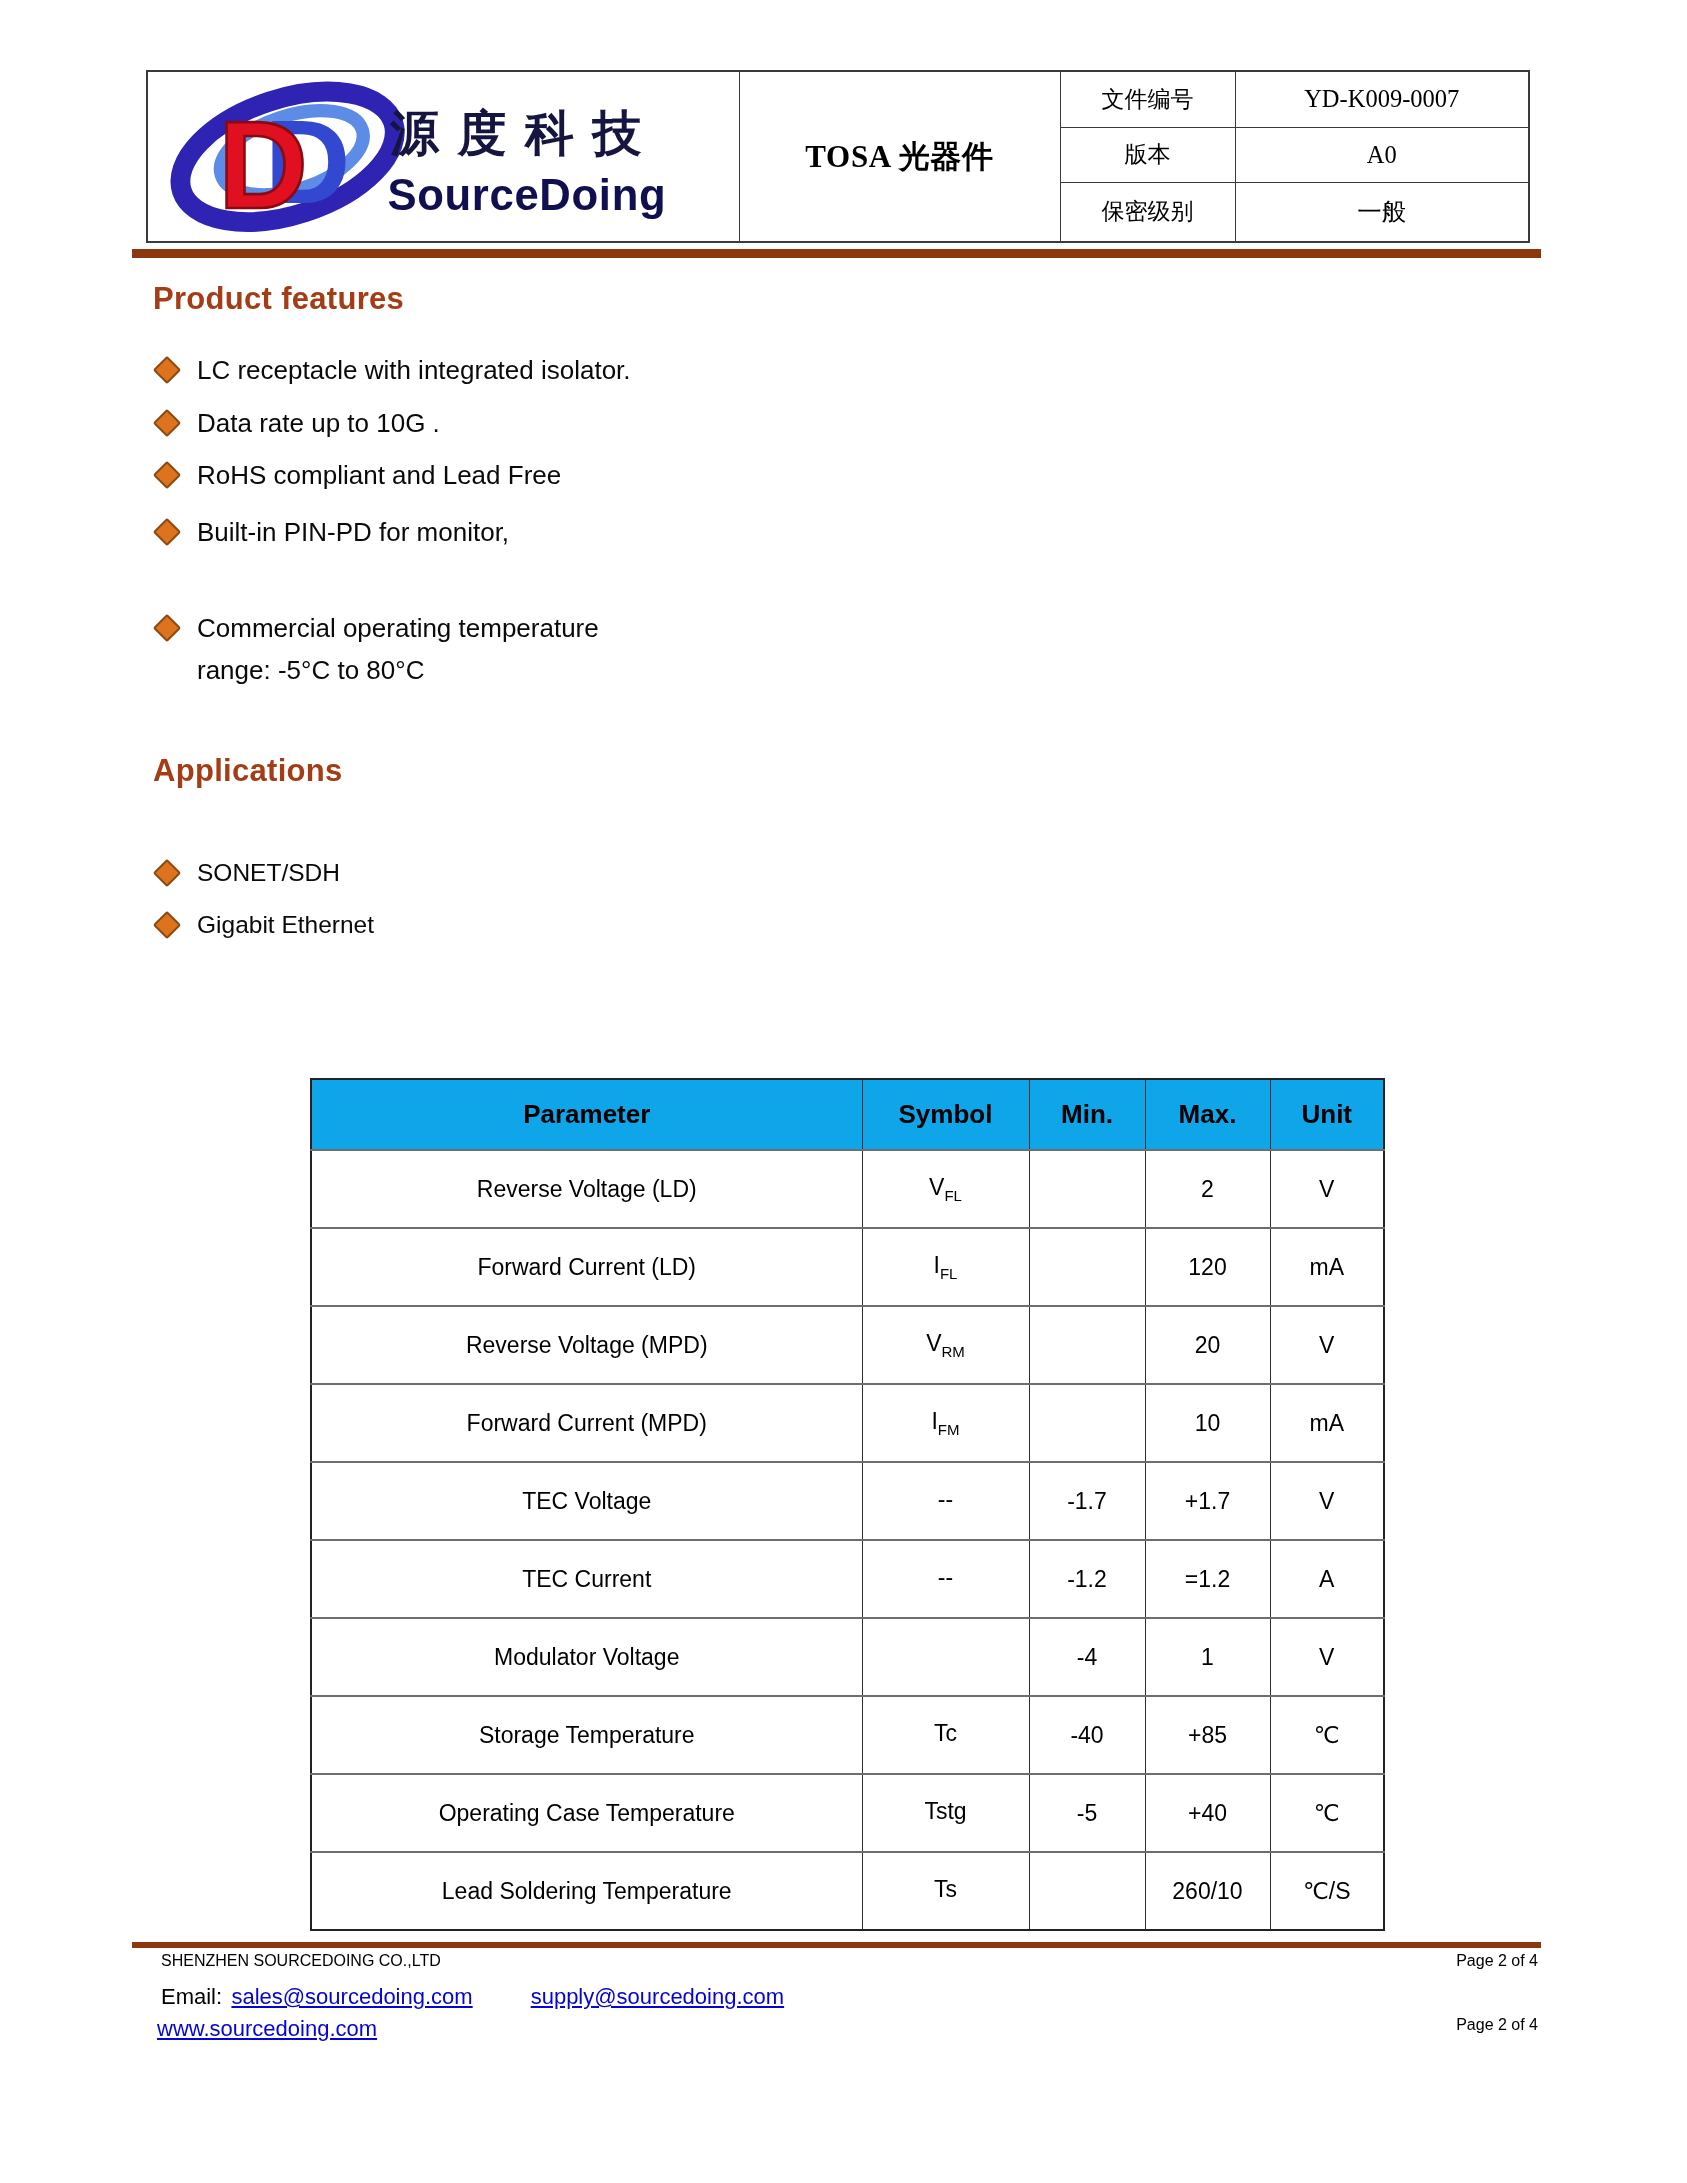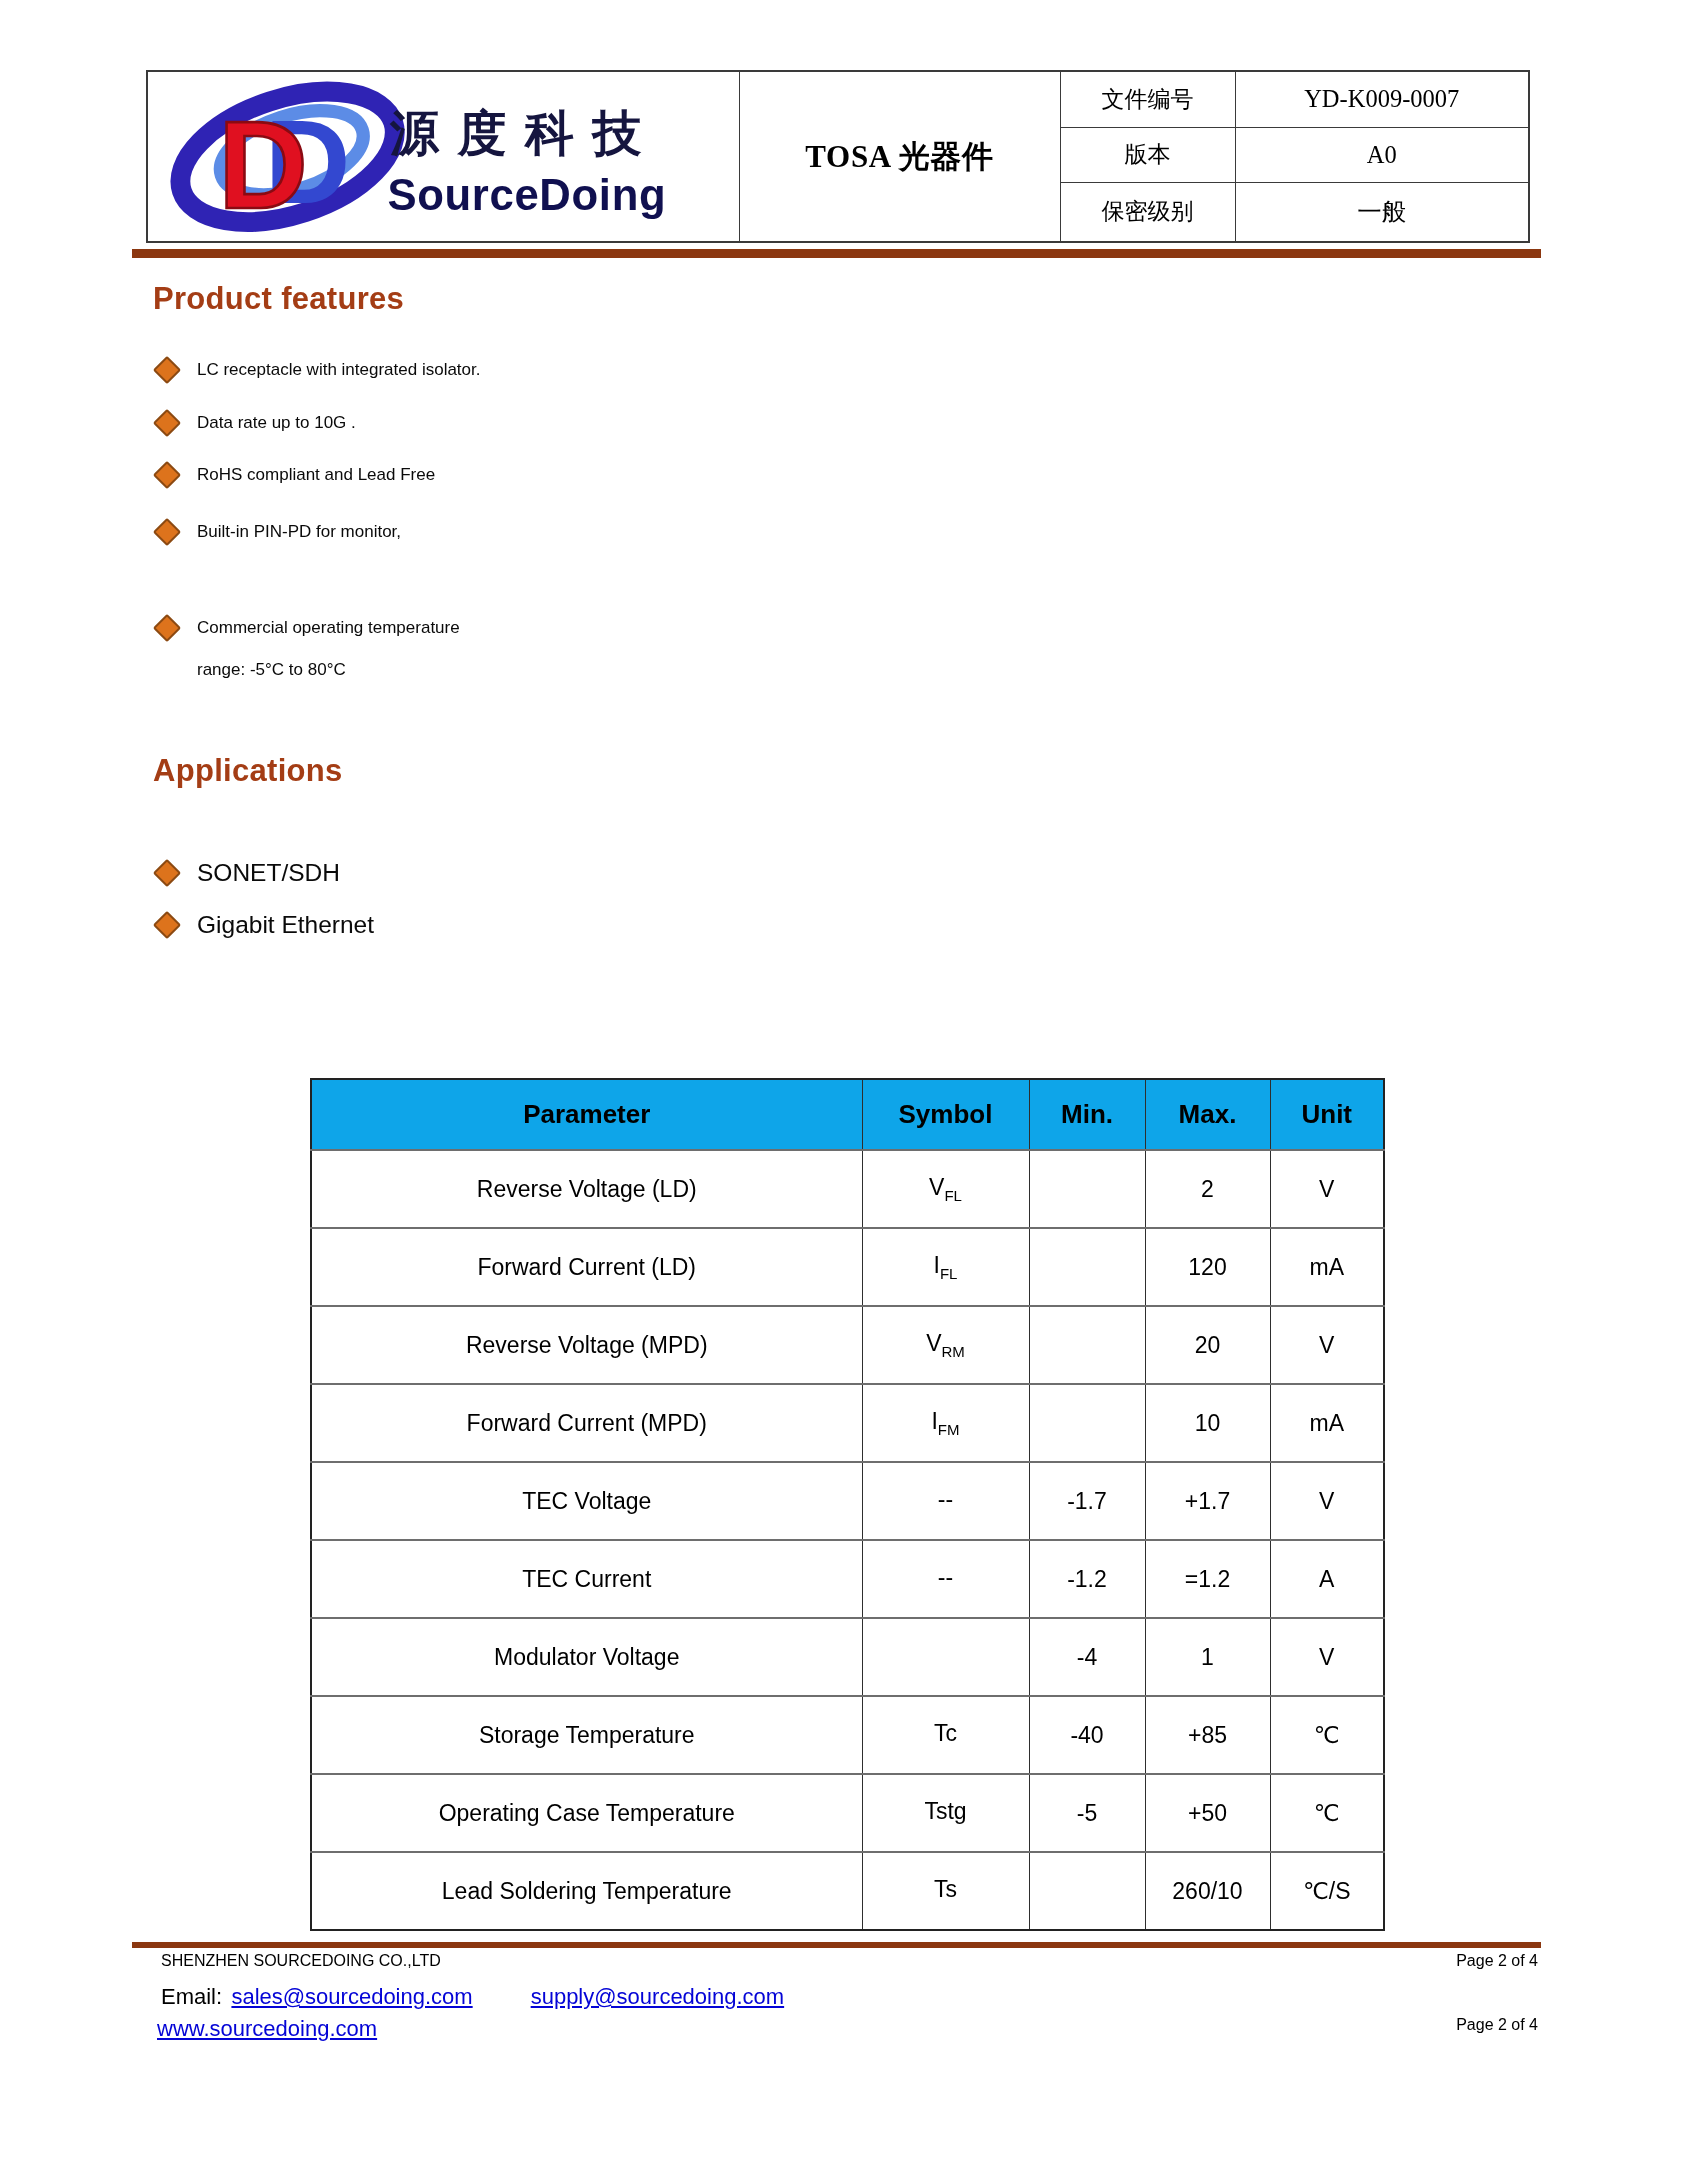--- a/index.html
+++ b/index.html
@@ -35,21 +35,21 @@
   #h-features { top:281px; }
   #h-apps     { top:753px; }
   #h-ratings  { top:1014px; }
 
   
   .item { position:absolute; left:153px; display:flex; align-items:flex-start; }
   .diamond {
     width:16px; height:16px; background:#DD731C; border:2.6px solid #8C4A12;
     transform:rotate(45deg); margin:11.2px 20px 0 4px; flex:none; border-radius:2px;
   }
-  .lines { font-size:17px; line-height:42px; color:#0a0a0a; }
+  .lines { font-size:26px; line-height:42px; color:#0a0a0a; }
   .app .lines { font-size:24.5px; }
 
   #f1 { top:349px; }  #f2 { top:402px; }  #f3 { top:454px; }
   #f4 { top:511px; }  #f5 { top:607px; }
   #a1 { top:852px; } #a2 { top:904px; }
 
   
   .ratings {
     position:absolute; left:310px; top:1078px; width:1073px;
     border-collapse:collapse; table-layout:fixed; text-align:center;
@@ -238,21 +238,21 @@
       <td>Storage Temperature</td>
       <td><span>Tc</span><sub></sub></td>
       <td>-40</td>
       <td>+85</td>
       <td>℃</td>
     </tr>
     <tr>
       <td>Operating Case Temperature</td>
       <td><span>Tstg</span><sub></sub></td>
       <td>-5</td>
-      <td>+50</td>
+      <td>+40</td>
       <td>℃</td>
     </tr>
     <tr>
       <td>Lead Soldering Temperature</td>
       <td><span>Ts</span><sub></sub></td>
       <td></td>
       <td>260/10</td>
       <td>℃/S</td>
     </tr>
   </tbody>

